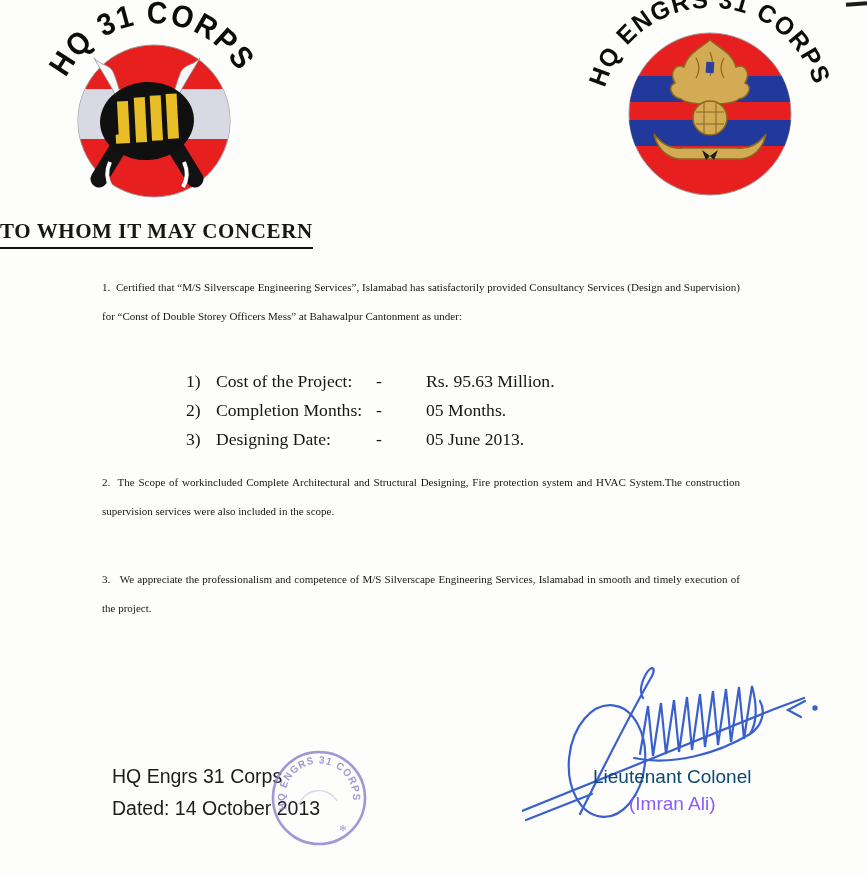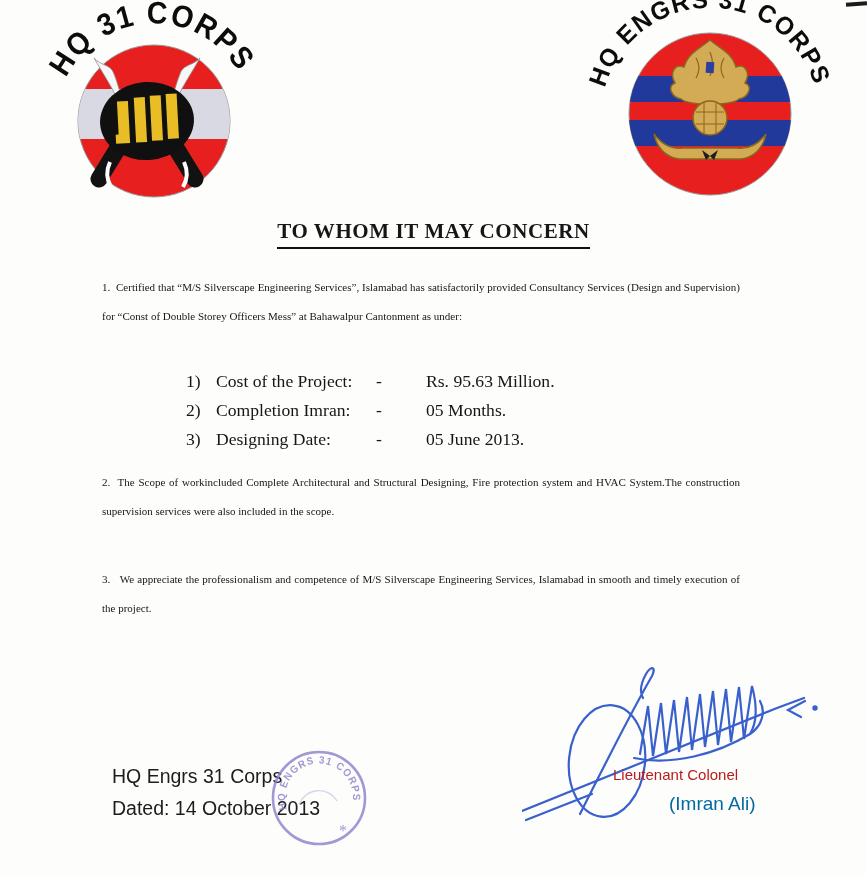--- a/index.html
+++ b/index.html
@@ -4,35 +4,35 @@
 <style>
   html,body{margin:0;padding:0;background:#e9e9e9;}
   .page{position:relative;width:867px;height:875px;background:#fdfdfc;overflow:hidden;
         font-family:"Liberation Serif",serif;color:#161616;}
   .abs{position:absolute;}
   
   .logo-left{left:14px;top:0px;width:285px;height:212px;}
   .logo-right{left:558px;top:0px;width:304px;height:215px;}
   .arc-text{font-family:"Liberation Sans",sans-serif;font-weight:bold;fill:#0c0c0c;}
   
-  .title-wrap{left:0;top:219px;width:867px;text-align:center;}
+  .title-wrap{left:0;top:219px;width:867px;text-align:left;}
   .doc-title{display:inline-block;font-size:21px;font-weight:bold;letter-spacing:.6px;
              border-bottom:2.5px solid #111;padding-bottom:3px;}
   
   .para{left:102px;width:638px;font-size:11px;line-height:28.8px;text-align:justify;}
   .p1{top:273px;} .p2{top:468px;} .p3{top:565px;}
   
   .details{left:186px;top:371px;width:460px;font-size:17.6px;}
   .d-row{display:flex;height:29.2px;align-items:baseline;}
   .d-num{width:30px;} .d-label{width:160px;} .d-sep{width:50px;text-align:left;}
   
   .sig-svg{left:522px;top:646px;width:348px;height:195px;}
   .sans{font-family:"Liberation Sans",sans-serif;}
-  .rank{left:613px;top:766px;font-size:15px;color:#b91c1c;}
-  .name{left:629px;top:793px;font-size:19px;color:#0369a1;margin-left:40px;}
+  .rank{left:593px;top:766px;font-size:19px;color:#0c4a6e;}
+  .name{left:629px;top:793px;font-size:19px;color:#8b5cf6;}
   
   .footer{left:112px;top:761px;font-size:19.5px;line-height:31.5px;color:#1d1d1d;}
   .stamp-svg{left:263px;top:741px;width:114px;height:118px;}
   
   .artifact{left:846px;top:2px;width:21px;height:4px;background:#1c1c1c;transform:rotate(-4deg);}
 </style>
 </head>
 <body>
 
 <div class="page">
@@ -103,21 +103,21 @@
 
   <div class="abs details">
     <div class="d-row">
       <span class="d-num">1)</span>
       <span class="d-label">Cost of the Project:</span>
       <span class="d-sep">-</span>
       <span class="d-val">Rs. 95.63 Million.</span>
     </div>
     <div class="d-row">
       <span class="d-num">2)</span>
-      <span class="d-label">Completion Imran:</span>
+      <span class="d-label">Completion Months:</span>
       <span class="d-sep">-</span>
       <span class="d-val">05 Months.</span>
     </div>
     <div class="d-row">
       <span class="d-num">3)</span>
       <span class="d-label">Designing Date:</span>
       <span class="d-sep">-</span>
       <span class="d-val">05 June 2013.</span>
     </div>
   </div>

